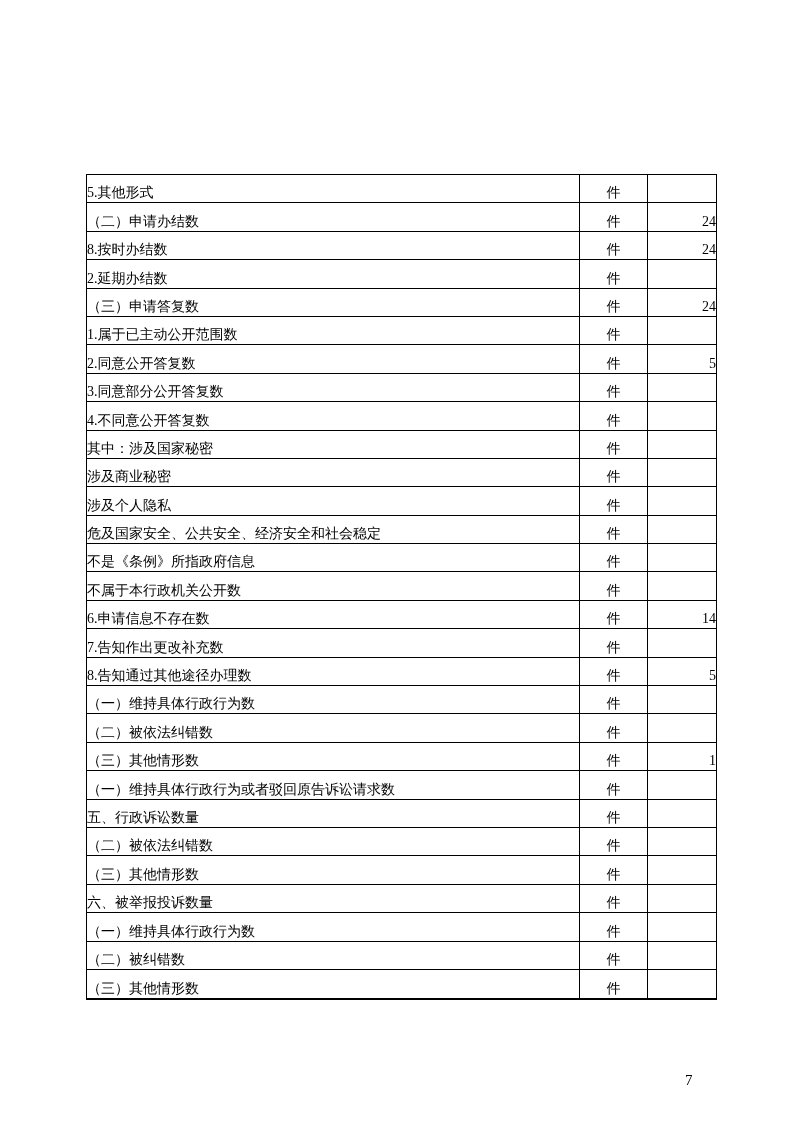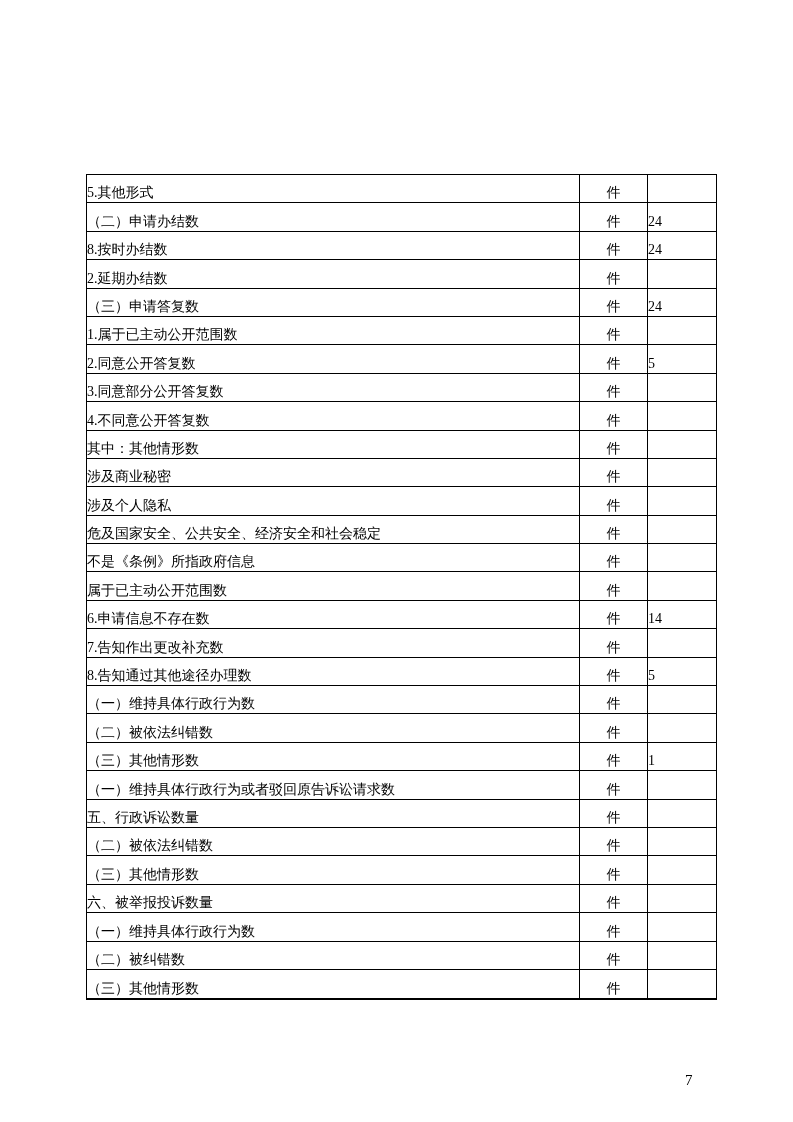--- a/index.html
+++ b/index.html
@@ -35,21 +35,21 @@
     border: 1px solid #000;
     vertical-align: bottom;
     padding: 0 0 1px 0;
     font-size: 14px;
     line-height: 17px;
     white-space: nowrap;
     overflow: hidden;
   }
   td.label { text-align: left; }
   td.unit  { text-align: center; }
-  td.value { text-align: left; padding-left: 12px; }
+  td.value { text-align: right; padding-left: 12px; }
   .indent-0 { padding-left: 2px; }
   .indent-1 { padding-left: 29px; }
   .indent-2 { padding-left: 66px; }
   .indent-3 { padding-left: 83px; }
   .indent-4 { padding-left: 124px; }
   .pagenum {
     position: absolute;
     left: 685px;
     top: 1036px;
     font-size: 15px;
@@ -115,21 +115,21 @@
     <td class="value"></td>
   </tr>
 
   <tr>
     <td class="label indent-2">4.不同意公开答复数</td>
     <td class="unit">件</td>
     <td class="value"></td>
   </tr>
 
   <tr>
-    <td class="label indent-3">其中：其他情形数</td>
+    <td class="label indent-3">其中：涉及国家秘密</td>
     <td class="unit">件</td>
     <td class="value"></td>
   </tr>
 
   <tr>
     <td class="label indent-4">涉及商业秘密</td>
     <td class="unit">件</td>
     <td class="value"></td>
   </tr>
 
@@ -145,21 +145,21 @@
     <td class="value"></td>
   </tr>
 
   <tr>
     <td class="label indent-4">不是《条例》所指政府信息</td>
     <td class="unit">件</td>
     <td class="value"></td>
   </tr>
 
   <tr>
-    <td class="label indent-4">属于已主动公开范围数</td>
+    <td class="label indent-4">不属于本行政机关公开数</td>
     <td class="unit">件</td>
     <td class="value"></td>
   </tr>
 
 
   <tr>
     <td class="label indent-2">6.申请信息不存在数</td>
     <td class="unit">件</td>
     <td class="value">14</td>
   </tr>

